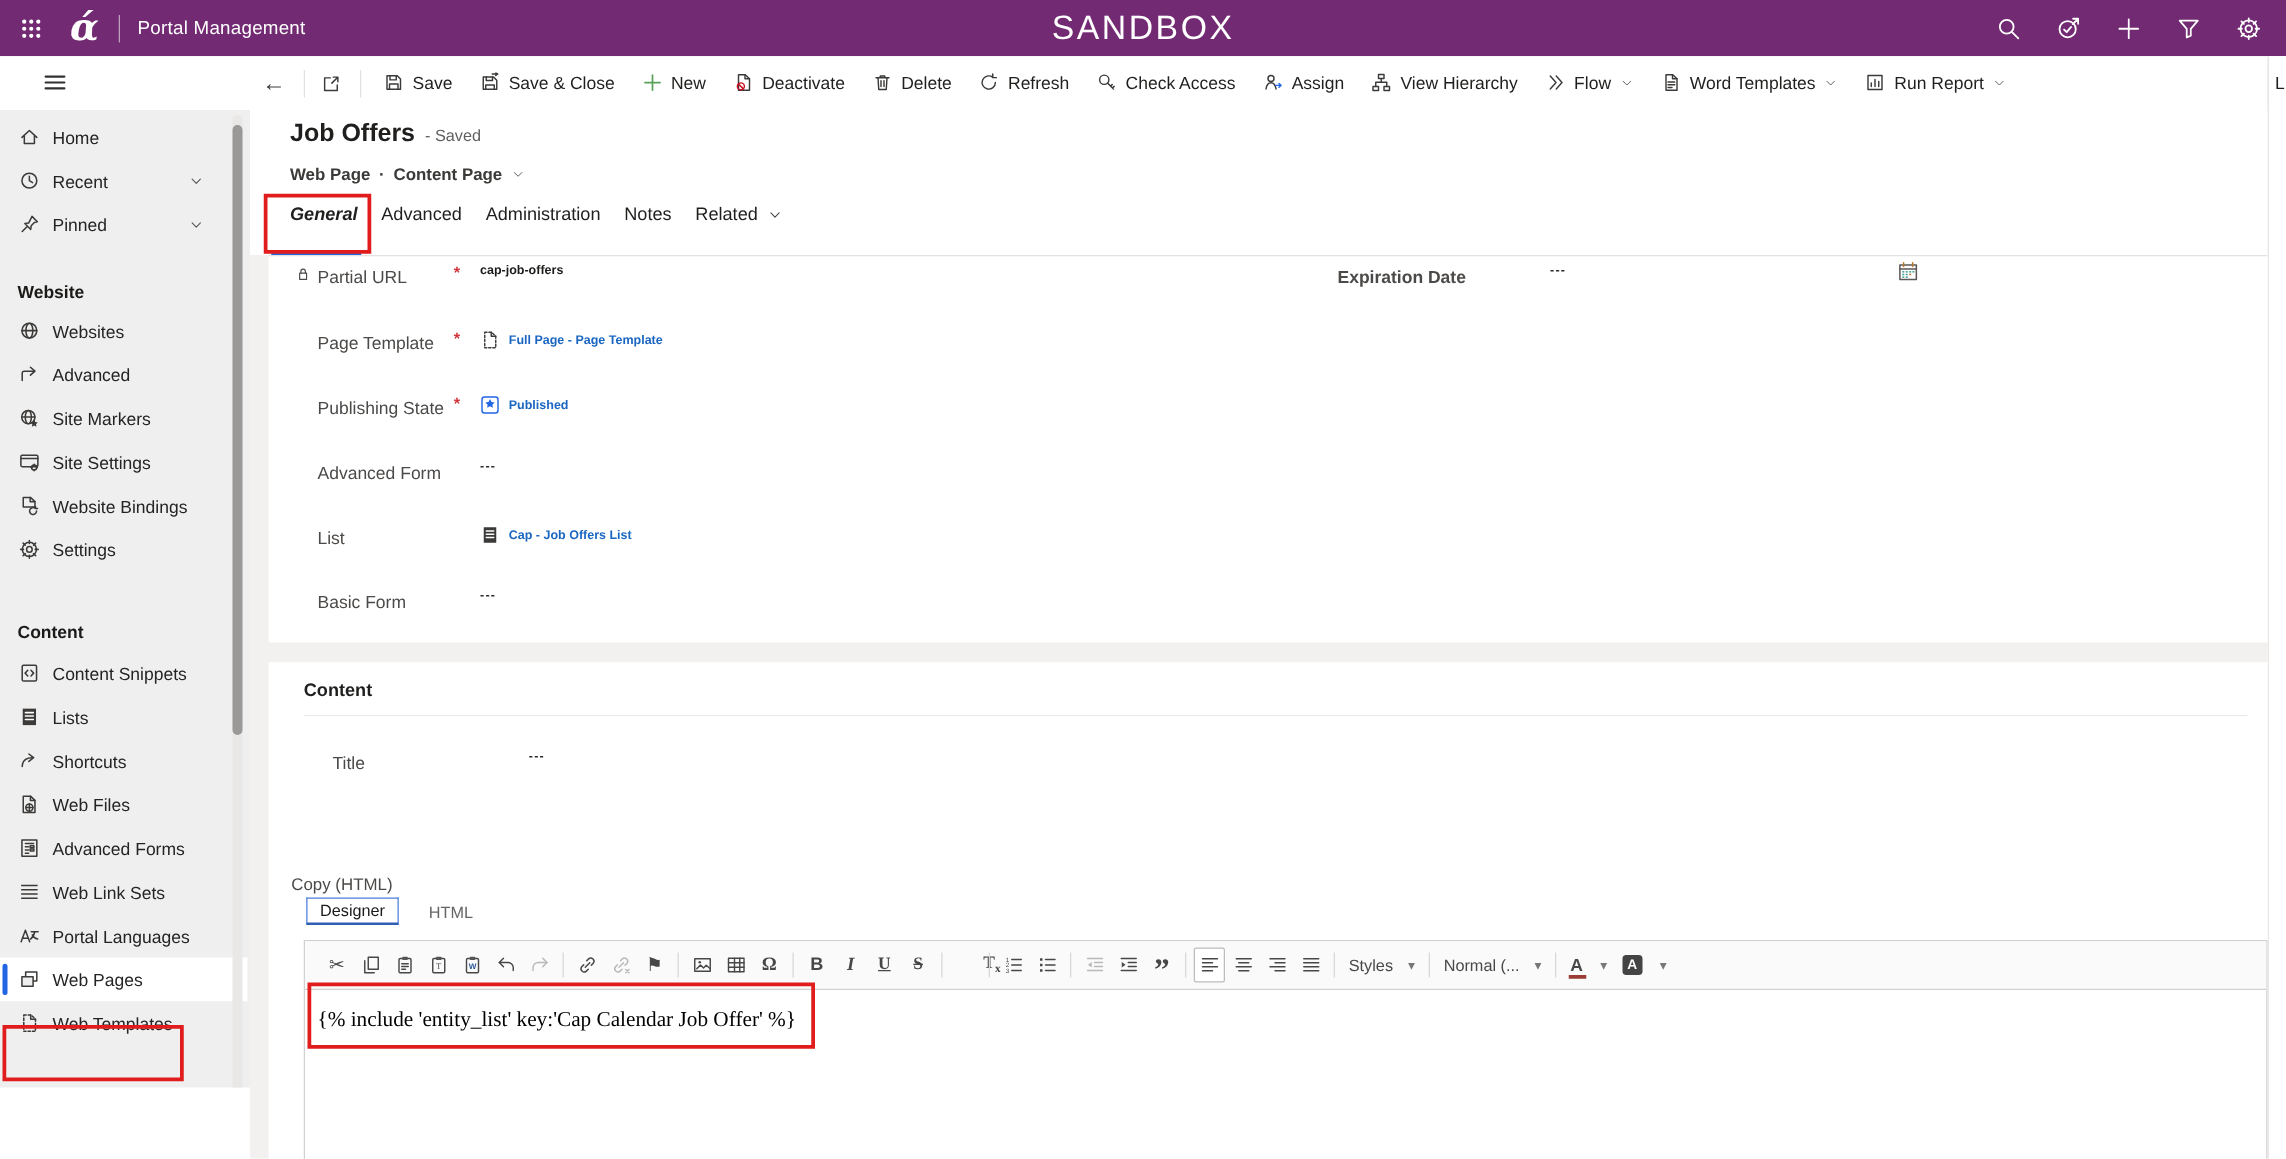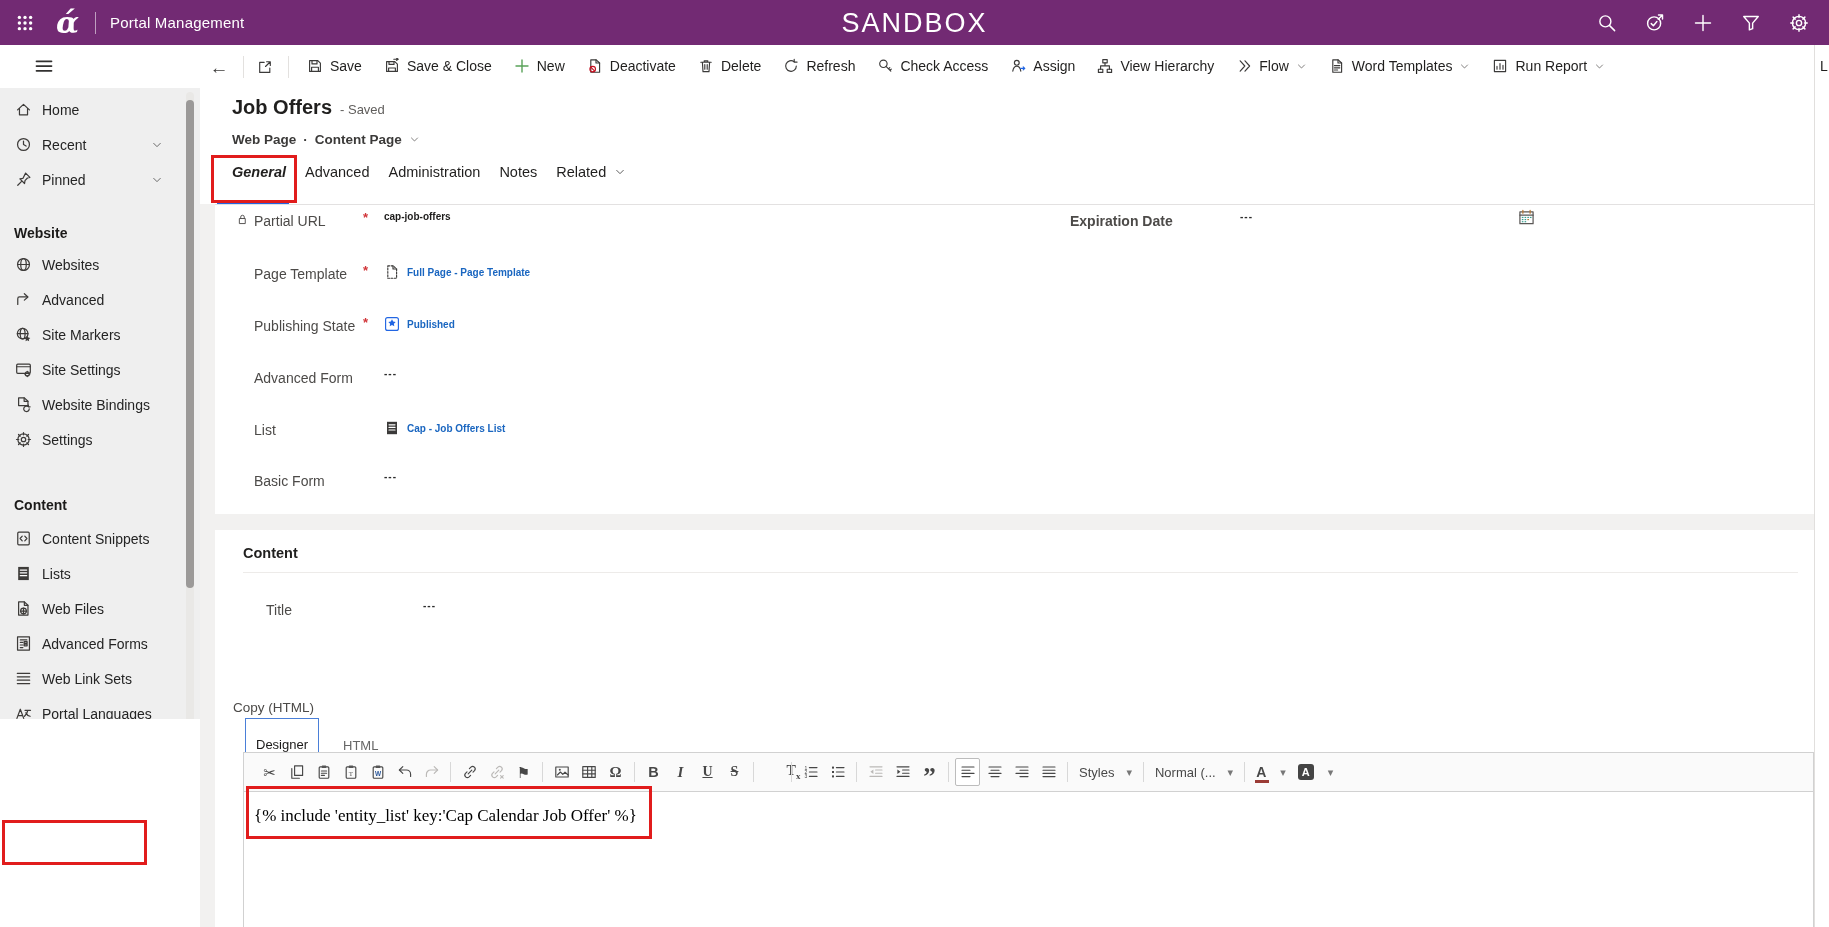--- a/index.html
+++ b/index.html
@@ -25,21 +25,21 @@
   #cmd-popout{position:absolute;left:250px;top:7px;}
   .navbtn{width:30px;height:30px;border:none;background:none;color:#3b3a39;cursor:pointer;display:flex;align-items:center;justify-content:center;}
   .cmd-sep{position:absolute;top:11px;width:1px;height:22px;background:#e3e1df;}
   #cmd-items{position:absolute;left:296px;top:0;height:42px;display:flex;align-items:center;}
   .cmd{display:flex;align-items:center;gap:7px;padding:0 11px;height:36px;border:none;background:none;font-family:inherit;font-size:14px;color:#201f1e;cursor:pointer;white-space:nowrap;}
   .cmd .ic{color:#3b3a39;}
   
   #rail{position:absolute;left:1814px;top:45px;width:15px;height:882px;background:#fff;border-left:1px solid #e1dfdd;overflow:hidden;}
   #rail span{display:block;margin:13px 0 0 5px;font-size:14px;color:#201f1e;}
   
-  #sidebar{position:absolute;left:0;top:88px;width:200px;height:631px;background:#efefef;overflow:hidden;}
+  #sidebar{position:absolute;left:0;top:88px;width:200px;height:782px;background:#efefef;overflow:hidden;}
   #sb-list{padding-top:4px;}
   .sb-item{position:relative;height:35px;display:flex;align-items:center;padding-left:14px;cursor:pointer;font-size:14px;color:#242424;}
   .sb-item .ic{width:18px;color:#3d3b39;display:flex;justify-content:center;}
   .sb-item .lbl{margin-left:10px;}
   .sb-item .chev{position:absolute;right:34px;color:#555;}
   .sb-item.sel{background:#fff;width:184px;}
   .sb-item.sel .bar{position:absolute;left:2px;top:5px;bottom:5px;width:4px;background:#2266e3;border-radius:2px;}
   .sb-group{height:44px;display:flex;align-items:flex-end;padding:0 0 6px 14px;font-size:14px;font-weight:700;color:#1b1a19;}
   .sb-group.tall{height:56px;padding-bottom:8px;}
   #sb-track{position:absolute;left:186px;top:4px;width:8px;height:835px;background:#e9e8e6;border-radius:4px;}
@@ -71,21 +71,21 @@
   
   .flabel-r{position:absolute;left:855px;top:3px;font-size:14px;color:#4c4a48;font-weight:bold;}
   .fval-r{position:absolute;left:1025px;top:1px;}
   .fcal{position:absolute;left:1303px;top:-1px;cursor:pointer;}
   
   #content-head{position:absolute;left:28px;top:15px;font-size:14.5px;font-weight:700;color:#201f1e;}
   #content-rule{position:absolute;left:28px;right:16px;top:42px;height:1px;background:#edebe9;}
   #copy-label{position:absolute;left:18px;top:170px;font-size:13.5px;color:#4c4a48;}
   #mode-tabs{position:absolute;left:30px;top:188px;display:flex;gap:18px;align-items:center;}
   .mtab{border:none;background:none;font-family:inherit;font-size:13px;color:#666;cursor:pointer;padding:2px 6px;}
-  .mtab.sel{color:#1b1a19;border:1px solid #4a7fd8;border-bottom:2px solid #2f5fb3;padding:18px 10px;}
+  .mtab.sel{color:#1b1a19;border:1px solid #4a7fd8;border-bottom:2px solid #2f5fb3;padding:2px 10px;}
   
   #editor{position:absolute;left:28px;top:222px;width:1569px;height:176px;border:1px solid #d1d1d1;background:#fff;}
   #ed-toolbar{height:38px;background:#fafafa;border-bottom:1px solid #d1d1d1;display:flex;align-items:center;padding:0 12px;}
   .tbtn{width:25px;height:28px;margin:0 1px;border:none;background:none;display:flex;align-items:center;justify-content:center;color:#474747;cursor:pointer;padding:0;}
   .tbtn.disabled{color:#bbb9b7;cursor:default;}
   .tbtn.active{border:1px solid #bcbcbc;background:#fff;border-radius:2px;}
   .tsep{width:1px;height:20px;background:#d8d8d8;margin:0 5px;}
   .tdrop{display:flex;align-items:center;border:none;background:none;font-family:inherit;font-size:13px;color:#484848;cursor:pointer;padding:0 6px;gap:12px;white-space:nowrap;}
   .tdrop .caret{color:#777;font-size:11px;}
   .acolor{position:relative;font-weight:700;font-size:14px;line-height:12px;}
@@ -437,20 +437,29 @@
           <svg viewBox="0 0 16 16" width="17" height="17" fill="none" stroke="currentColor" stroke-width="1.15" stroke-linecap="round" stroke-linejoin="round">
             <rect x="3" y="1.8" width="10" height="12.4" fill="currentColor" stroke="none"></rect>
             <path d="M5 4.8h6M5 7.4h6M5 10h6" stroke="#fff"></path>
           </svg>
         </span>
         <span class="lbl">Lists</span>
       </div>
       <div class="sb-item">
         <span class="ic">
           <svg viewBox="0 0 16 16" width="17" height="17" fill="none" stroke="currentColor" stroke-width="1.15" stroke-linecap="round" stroke-linejoin="round">
+            <path d="M2.6 12.4c.2-4.4 3-6.6 7.4-6.6"></path>
+            <path d="M7.6 3l3.6 2.8-3.6 2.8"></path>
+          </svg>
+        </span>
+        <span class="lbl">Shortcuts</span>
+      </div>
+      <div class="sb-item">
+        <span class="ic">
+          <svg viewBox="0 0 16 16" width="17" height="17" fill="none" stroke="currentColor" stroke-width="1.15" stroke-linecap="round" stroke-linejoin="round">
             <path d="M3.4 1.8h5.4L12.2 5v9.2H3.4z"></path>
             <path d="M8.8 1.8V5h3.4"></path>
             <circle cx="8" cy="10.4" r="2.7"></circle>
             <path d="M5.3 10.4h5.4M8 7.7v5.4"></path>
           </svg>
         </span>
         <span class="lbl">Web Files</span>
       </div>
       <div class="sb-item">
         <span class="ic">

